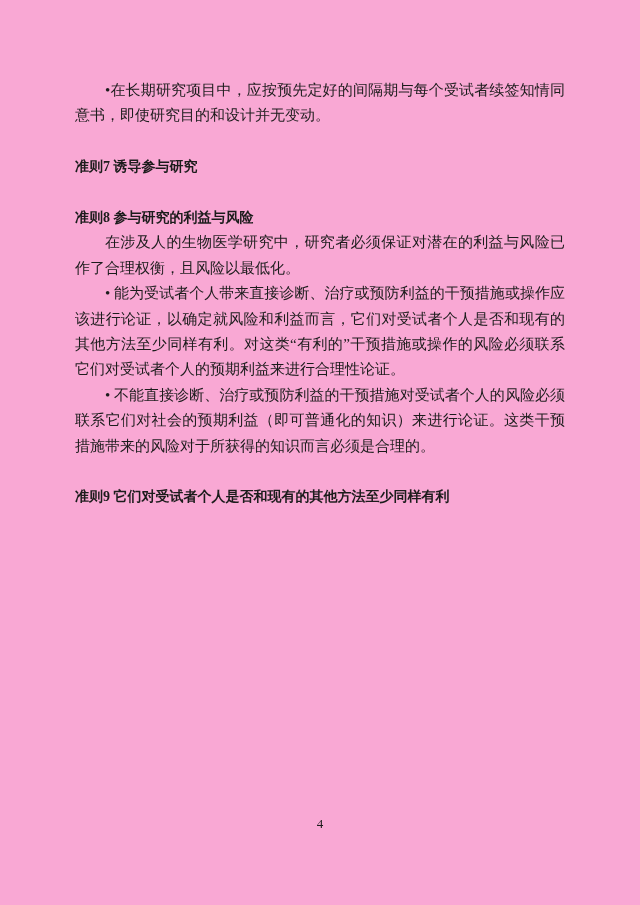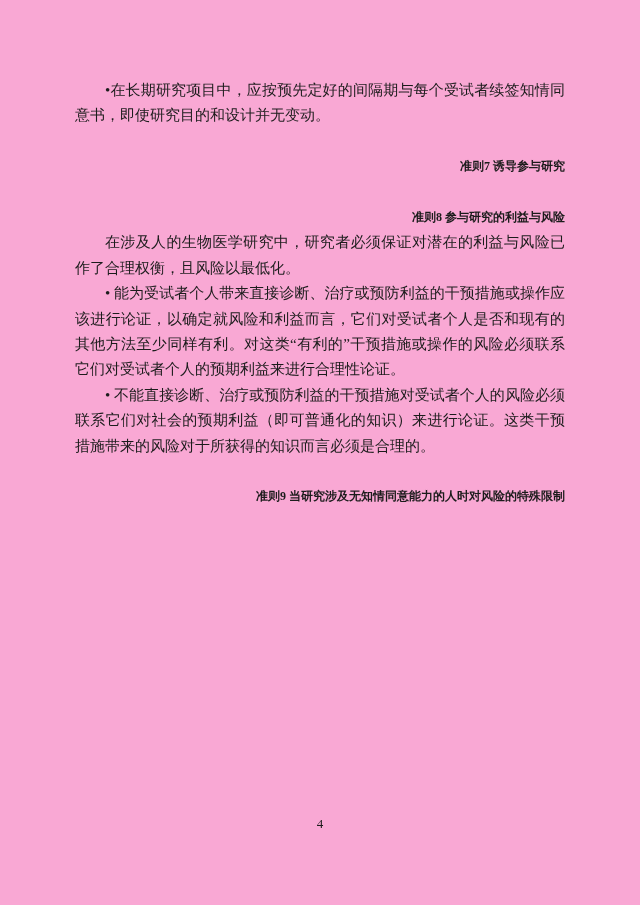--- a/index.html
+++ b/index.html
@@ -30,23 +30,23 @@
   }
   .block {
     margin: 0;
     padding: 0;
   }
   p.para, p.bullet {
     text-indent: 2em;
   }
   h2.heading {
     margin: 25.4px 0 0 0;
-    font-size: 12px;
+    font-size: 14px;
     font-weight: bold;
-    text-align: right;
+    text-align: left;
     text-indent: 0;
     line-height: 25.4px;
   }
   .footer {
     position: absolute;
     left: 0;
     width: 640px;
     top: 815px;
     text-align: center;
     font-size: 13px;
@@ -58,18 +58,18 @@
 <body>
 
 <div class="page">
   <main class="content" id="doc-content">
       <p class="block bullet">•在长期研究项目中，应按预先定好的间隔期与每个受试者续签知情同意书，即使研究目的和设计并无变动。</p>
       <h2 class="block heading">准则7 诱导参与研究</h2>
       <h2 class="block heading">准则8 参与研究的利益与风险</h2>
       <p class="block para">在涉及人的生物医学研究中，研究者必须保证对潜在的利益与风险已作了合理权衡，且风险以最低化。</p>
       <p class="block bullet">• 能为受试者个人带来直接诊断、治疗或预防利益的干预措施或操作应该进行论证，以确定就风险和利益而言，它们对受试者个人是否和现有的其他方法至少同样有利。对这类“有利的”干预措施或操作的风险必须联系它们对受试者个人的预期利益来进行合理性论证。</p>
       <p class="block bullet">• 不能直接诊断、治疗或预防利益的干预措施对受试者个人的风险必须联系它们对社会的预期利益（即可普通化的知识）来进行论证。这类干预措施带来的风险对于所获得的知识而言必须是合理的。</p>
-      <h2 class="block heading">准则9 当研究涉及无知情同意能力的人时对风险的特殊限制</h2>
+      <h2 class="block heading">准则9 它们对受试者个人是否和现有的其他方法至少同样有利</h2>
     </main>
   <footer class="footer">
     <span>4</span>
   </footer>
 </div>
 
 </body></html>

